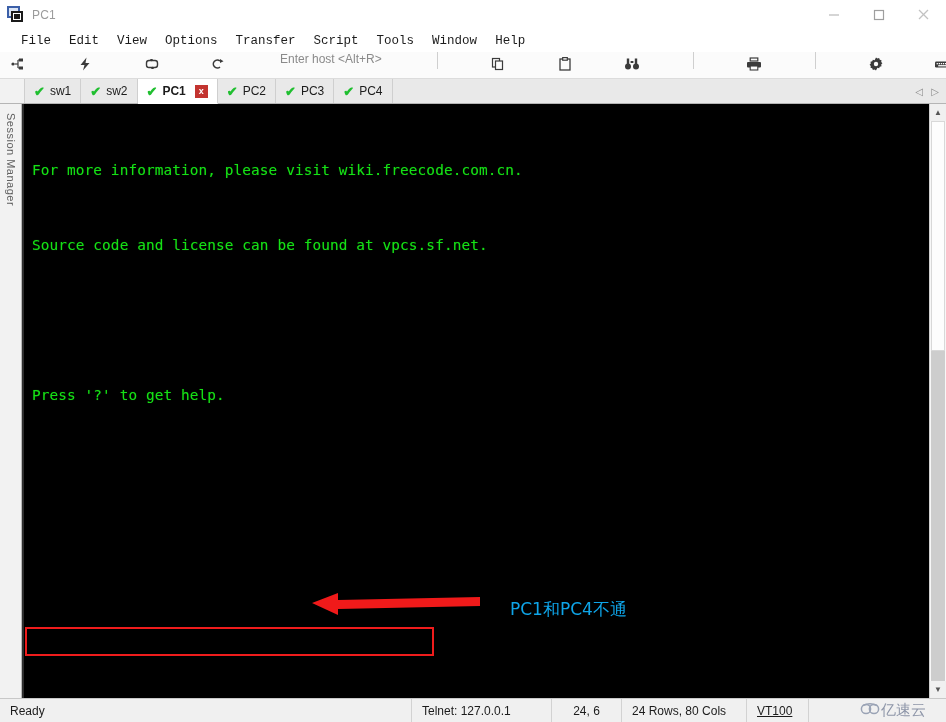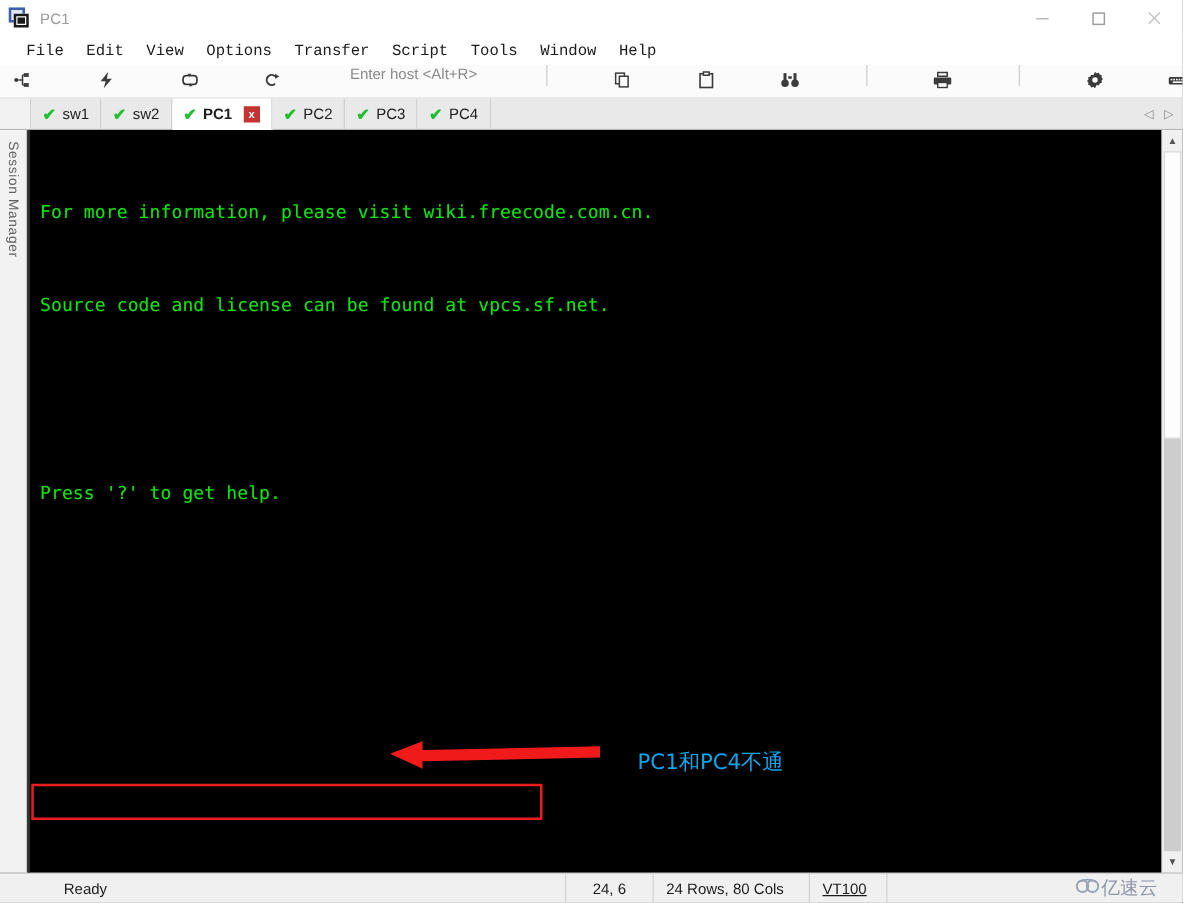--- a/index.html
+++ b/index.html
@@ -270,21 +270,20 @@
   
   .statusbar {
     height: 24px;
     background: #f0f0f0;
     border-top: 1px solid #c8c8c8;
     display: flex;
     align-items: stretch;
     font-size: 12px;
     color: #1c1c1c;
     flex: none;
-    padding-left: 41px;
   }
   .sb-cell {
     display: flex; align-items: center;
     padding: 0 10px;
     border-right: 1px solid #d2d2d2;
     white-space: nowrap;
   }
   .sb-ready { flex: 0 0 412px; border-right: 1px solid #d2d2d2; }
   .sb-telnet { flex: 0 0 140px; }
   .sb-cursor { flex: 0 0 70px; justify-content:center; }
@@ -553,20 +552,21 @@
       <div class="vs-track">
         <div class="vs-thumb"></div>
         <div class="vs-rest"></div>
       </div>
       <div class="vs-btn">▼</div>
     </div>
   </div>
 
   <div class="statusbar">
     <div class="sb-cell sb-ready">Ready</div>
+    <div class="sb-cell sb-telnet">Telnet: 127.0.0.1</div>
     <div class="sb-cell sb-cursor">24,  6</div>
     <div class="sb-cell sb-size">24 Rows, 80 Cols</div>
     <div class="sb-cell sb-term">VT100</div>
     <div class="sb-cell sb-blank">
       <div style="flex:1 1 auto"></div>
       <div class="watermark">
         <svg width="22" height="16" viewBox="0 0 22 16">
           <circle cx="7" cy="8" r="4.6" fill="none" stroke="#9aa3b5" stroke-width="1.5"></circle>
           <circle cx="15" cy="8" r="4.6" fill="none" stroke="#9aa3b5" stroke-width="1.5"></circle>
           <path d="M4 4.5 Q11 1 18 4.5" fill="none" stroke="#9aa3b5" stroke-width="1.4"></path>

